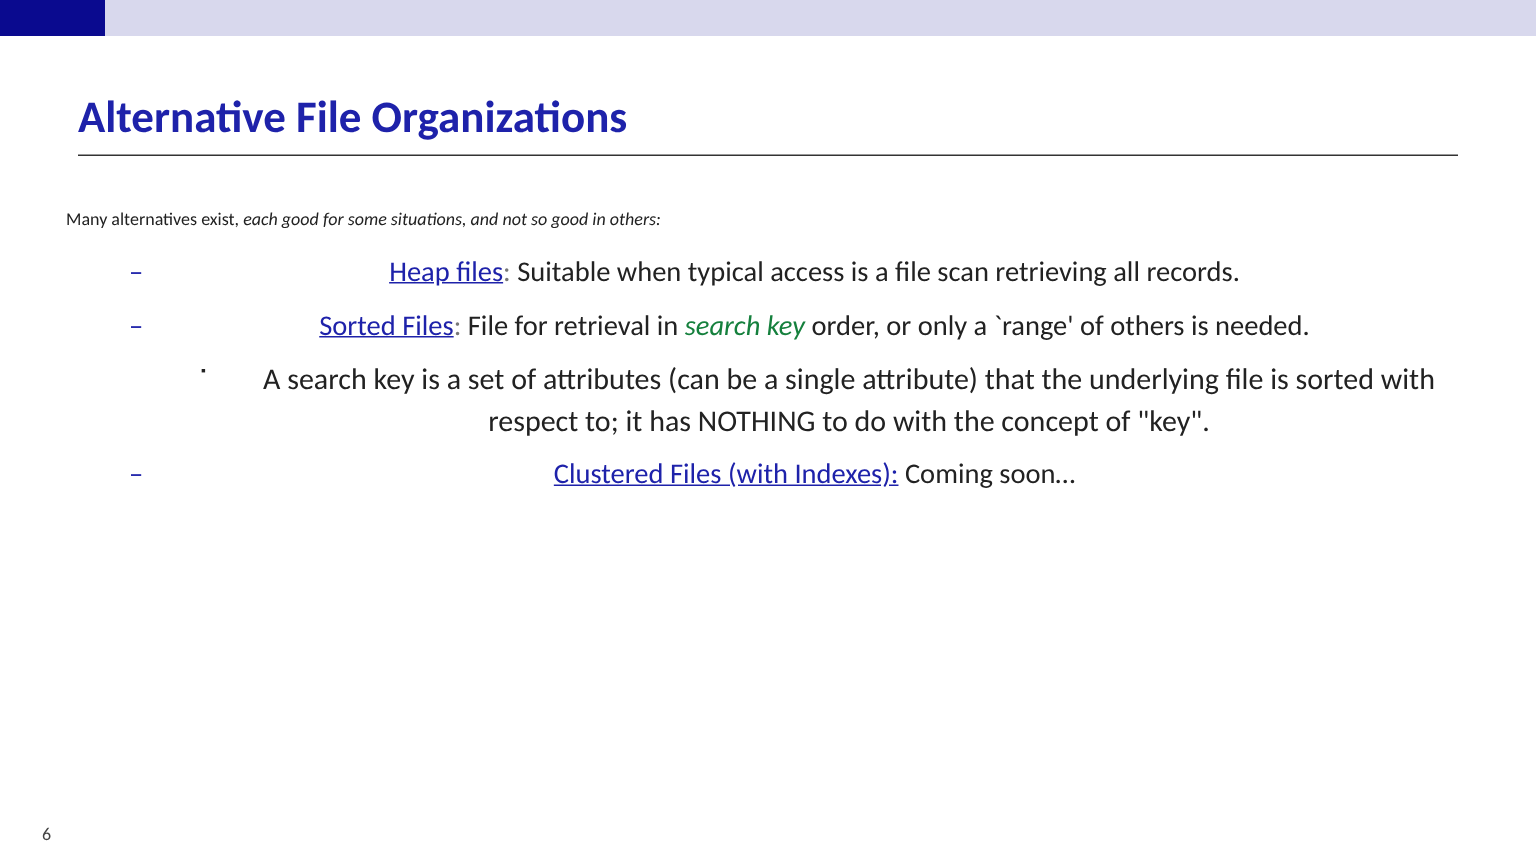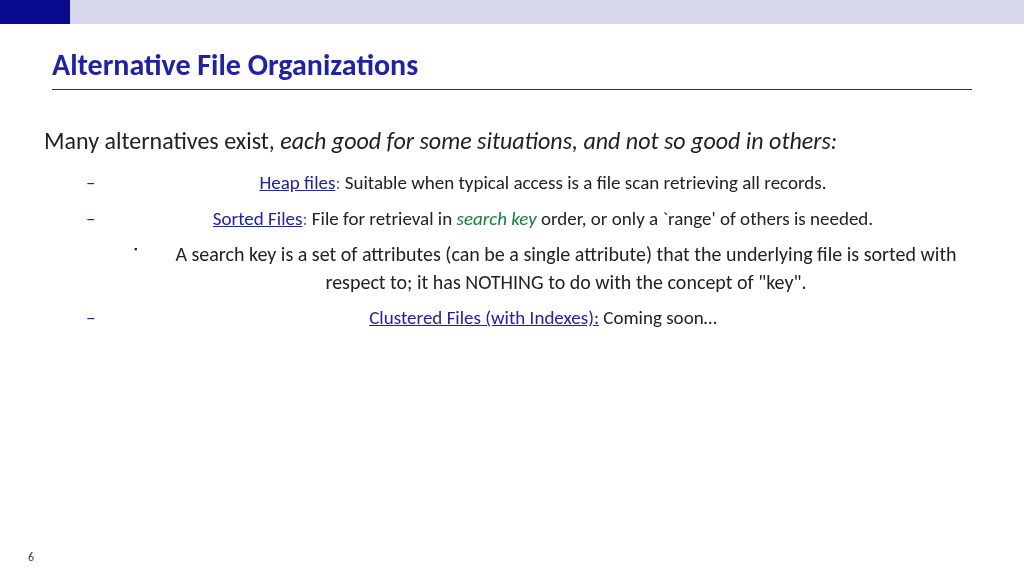--- a/index.html
+++ b/index.html
@@ -22,32 +22,32 @@
       left: 0;
       top: 0;
       width: 70px;
       height: 24px;
       background: #0a0a8f;
     }
     .title {
       font-size: 30px;
       font-weight: bold;
       color: #1e22aa;
-      margin: 22px 0 6px 52px;
+      margin: 36px 0 6px 52px;
     }
     .title-underline {
       margin: 0 52px 0 52px;
       border-bottom: 1px solid #333;
     }
     .content {
       margin: 36px 44px 0 44px;
       color: #222;
     }
     .intro {
-      font-size: 24px;
+      font-size: 12px;
       margin-bottom: 14px;
     }
     .intro .italic { font-style: italic; }
     ul.bullets {
       list-style: none;
       margin-left: 42px;
     }
     ul.bullets > li {
       position: relative;
       font-size: 19px;

